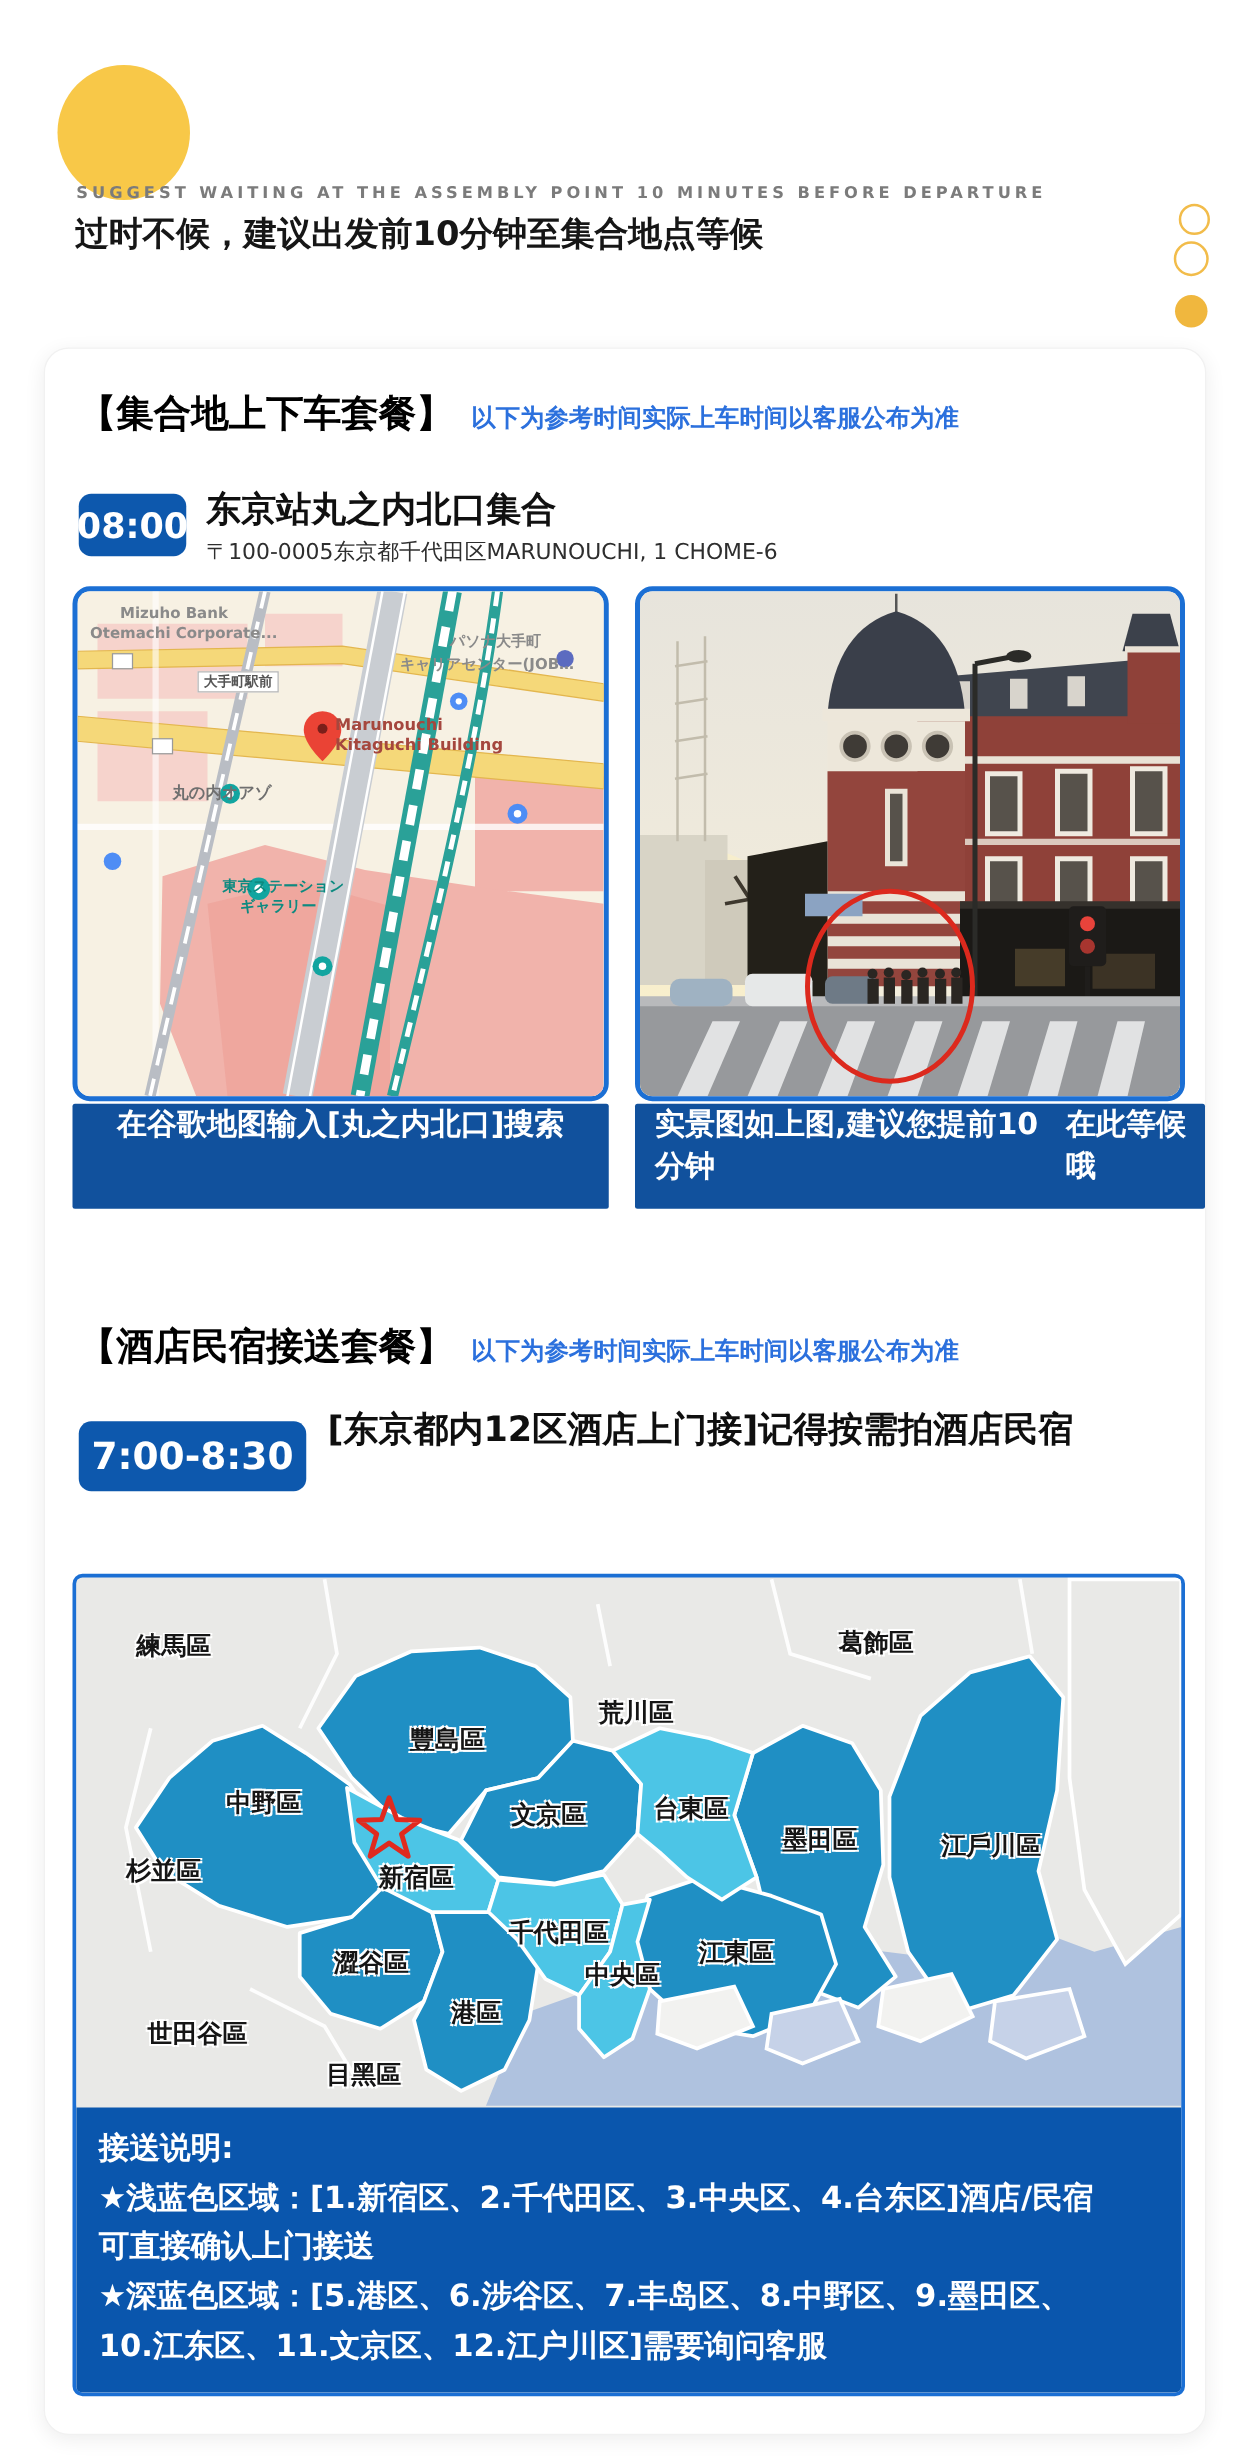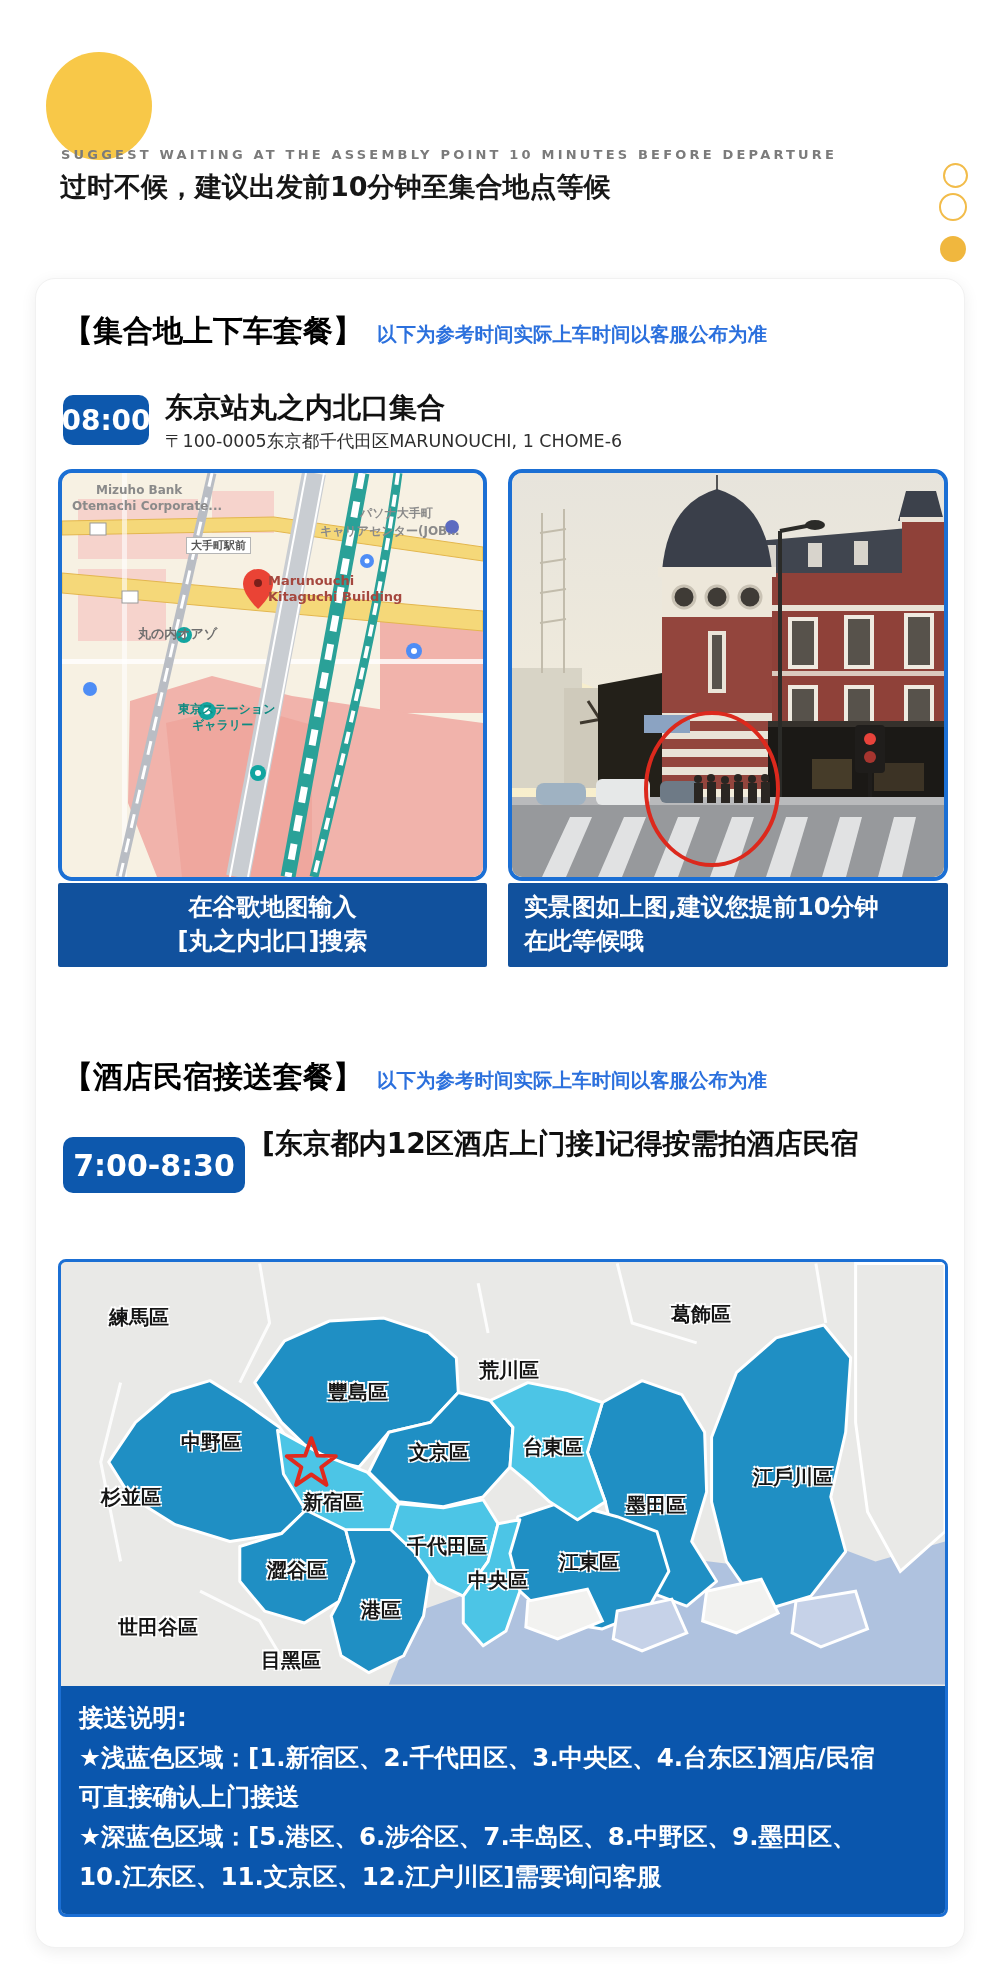--- a/index.html
+++ b/index.html
@@ -35,33 +35,33 @@
   .stop-addr{left:129px;top:150px;font-size:17.5px;font-weight:400;color:#2e2e2e;}
   .desc{left:226px;top:846px;font-size:28px;font-weight:700;line-height:1.34;color:#0f0f0f;}
 
   
   .figures{left:22px;top:190px;display:flex;gap:21px;}
   .fig{display:flex;flex-direction:column;}
   .frame{border:4px solid #1B6FD4;border-radius:14px;overflow:hidden;background:#eee;position:relative;}
   .frame.map1{width:421px;height:404px;}
   .frame.photo{width:432px;height:404px;}
   .capbar{margin-top:2px;background:#11519D;color:#fff;font-weight:700;font-size:24px;line-height:1.4;
-          height:84px;border-radius:2px;display:flex;flex-direction:column;justify-content:center;}
+          height:84px;border-radius:2px;display:flex;flex-direction:row;justify-content:center;}
   .capbar.center{text-align:center;}
   .capbar.left{padding-left:16px;}
 
   
   .gmap-wrap{position:absolute;inset:0;}
   .gmap-wrap span{position:absolute;white-space:nowrap;}
   .poi-en{color:#8a8a8a;font-size:12px;font-weight:600;}
   .poi-jp{color:#6f6f6f;font-size:13px;font-weight:600;}
   .poi-teal{color:#0d8a80;font-size:12px;font-weight:600;}
   .pin-text{color:#A5473E;font-size:13px;font-weight:600;}
   .road-box{background:#fff;border:1px solid #b5b5b5;color:#555;font-size:11px;font-weight:600;
-            padding:0 4px;line-height:15px;margin-left:28px;}
+            padding:0 4px;line-height:15px;}
 
   
   .dmap-fig{left:22px;top:980px;width:890px;border:3px solid #1B6FD4;border-radius:8px;
             overflow:hidden;box-sizing:border-box;background:#E9E9E7;}
   .dmap-canvas{position:relative;width:884px;height:424px;}
   .dlabel{position:absolute;transform:translate(-50%,-50%);font-size:20px;font-weight:700;color:#151515;
           white-space:nowrap;
           text-shadow:-1.5px -1.5px 0 #fff,1.5px -1.5px 0 #fff,-1.5px 1.5px 0 #fff,1.5px 1.5px 0 #fff;}
   .shuttle-notes{background:#0A56AD;color:#fff;padding:12px 18px 18px 18px;min-height:170px;}
   .shuttle-notes div{font-size:24.5px;font-weight:700;line-height:1.62;}
@@ -340,21 +340,21 @@
           <path d="M252,176 L258.2,193.5 L276.7,194 L262,205.2 L267.3,223 L252,212.5 L236.7,223 L242,205.2 L227.3,194 L245.8,193.5 Z" fill="none" stroke="#E02A1E" stroke-width="4" stroke-linejoin="round"></path>
         </svg>
         <div id="district-labels" class="abs" style="inset:0">
             <span class="dlabel" style="left: 78px; top: 55px; position: absolute;">練馬區</span>
             <span class="dlabel" style="left: 640px; top: 52px; position: absolute;">葛飾區</span>
             <span class="dlabel" style="left: 448px; top: 108px; position: absolute;">荒川區</span>
             <span class="dlabel" style="left: 297px; top: 130px; position: absolute;">豐島區</span>
             <span class="dlabel" style="left: 150px; top: 180px; position: absolute;">中野區</span>
             <span class="dlabel" style="left: 378px; top: 190px; position: absolute;">文京區</span>
             <span class="dlabel" style="left: 492px; top: 185px; position: absolute;">台東區</span>
-            <span class="dlabel" style="left: 595px; top: 210px; position: absolute; margin-top: 33px;">墨田區</span>
+            <span class="dlabel" style="left: 595px; top: 210px; position: absolute;">墨田區</span>
             <span class="dlabel" style="left: 732px; top: 215px; position: absolute;">江戶川區</span>
             <span class="dlabel" style="left: 70px; top: 235px; position: absolute;">杉並區</span>
             <span class="dlabel" style="left: 272px; top: 240px; position: absolute;">新宿區</span>
             <span class="dlabel" style="left: 386px; top: 284px; position: absolute;">千代田區</span>
             <span class="dlabel" style="left: 236px; top: 308px; position: absolute;">澀谷區</span>
             <span class="dlabel" style="left: 437px; top: 318px; position: absolute;">中央區</span>
             <span class="dlabel" style="left: 528px; top: 300px; position: absolute;">江東區</span>
             <span class="dlabel" style="left: 320px; top: 348px; position: absolute;">港區</span>
             <span class="dlabel" style="left: 97px; top: 365px; position: absolute;">世田谷區</span>
             <span class="dlabel" style="left: 230px; top: 398px; position: absolute;">目黑區</span>

